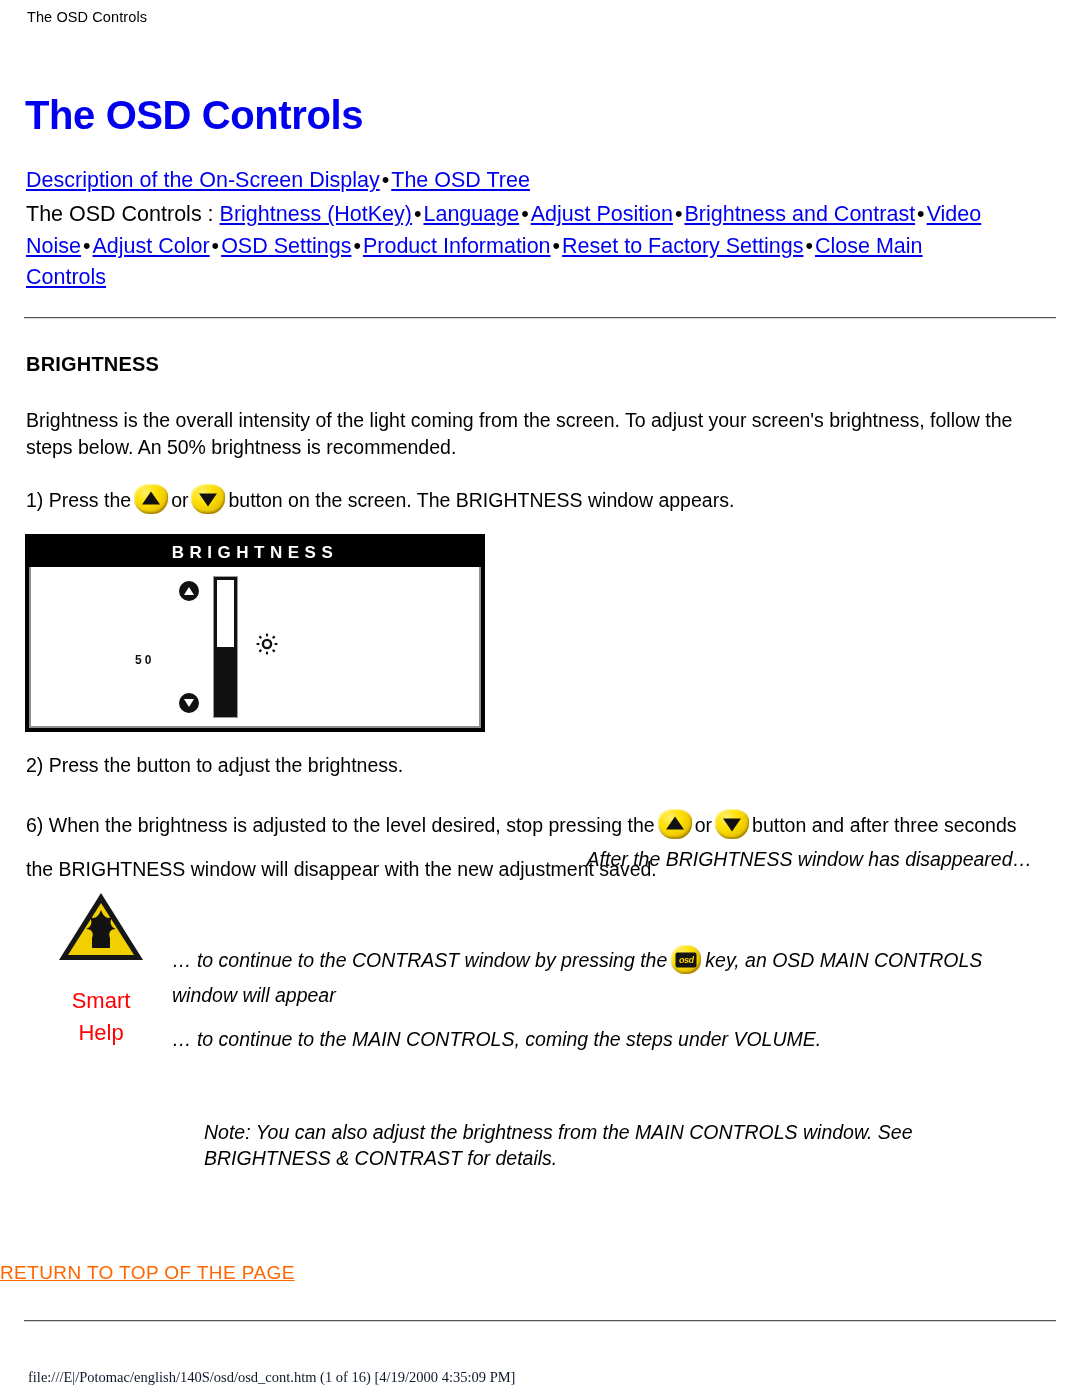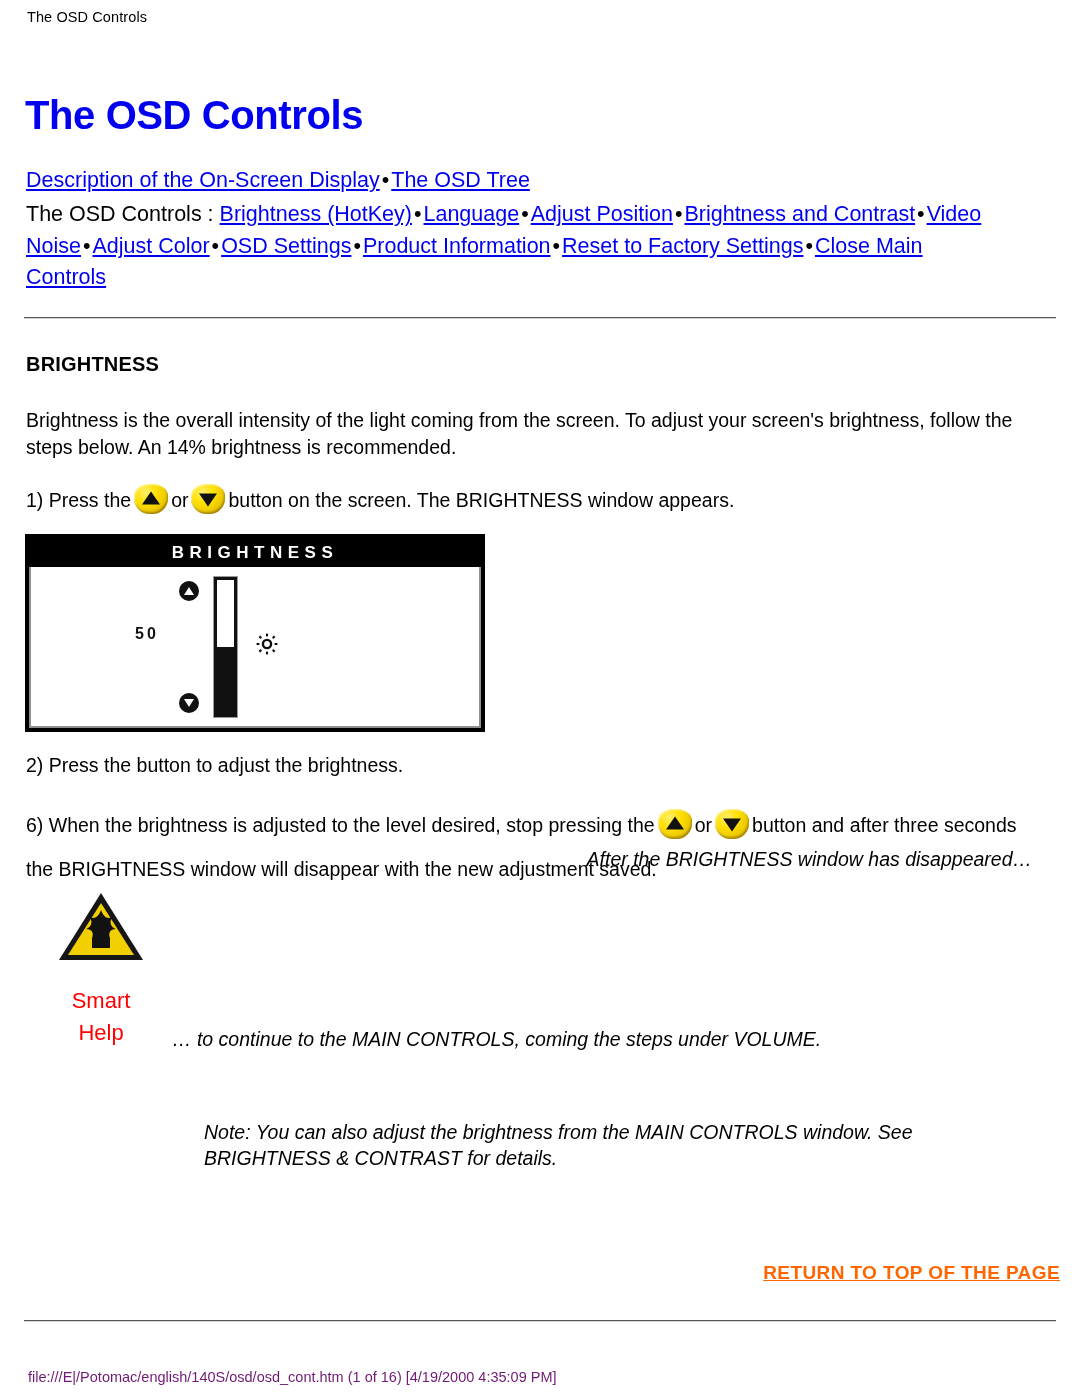--- a/index.html
+++ b/index.html
@@ -217,22 +217,22 @@
   }
   .osd-arrow.down { top: 126px; }
   .osd-arrow.down .in {
     border-left: 5px solid transparent;
     border-right: 5px solid transparent;
     border-top: 8px solid #ffffff;
   }
   .osd-value {
     position: absolute;
     left: 104px;
-    top: 58px;
-    font-size: 16px;
+    top: 86px;
+    font-size: 12px;
     font-weight: bold;
     letter-spacing: 3px;
     color: #111;
   }
   .osd-slider {
     position: absolute;
     left: 183px;
     top: 10px;
     width: 23px;
     height: 140px;
@@ -286,37 +286,38 @@
   .help-para.p2 { top: 943px; line-height: 35px; width: 830px;}
   .help-para.p3 { top: 1026px; }
   .help-para.p4 { top: 1119px; width: 840px; line-height: 26px; margin-left: 32px; }
 
   
   .return-top {
     position: absolute;
     left: 0;
     top: 1262px;
     width: 1060px;
-    text-align: right;
+    text-align: left;
     font-size: 19px;
-    font-weight: bold;
+    font-weight: normal;
     letter-spacing: 0.4px;
   }
   .return-top a {
     color: #ff6600;
     text-decoration: underline;
   }
 
   
   .footer-path {
     position: absolute;
     left: 28px;
     top: 1369px;
     font-size: 14.5px;
-    color: #701a75;
+    color: #0f172a;
+    font-family: Liberation Serif, serif;
   }
 </style>
 </head>
 <body>
 
 <div class="page">
 
   <div class="breadcrumb">The OSD Controls</div>
 
   <h1 class="page-title">The OSD Controls</h1>
@@ -325,21 +326,21 @@
     <a class="xlink" href="#">Description of the On-Screen Display</a><span class="sep">•</span><a class="xlink" href="#">The OSD Tree</a>
   </div>
 
   <div class="linkline row2"><span>The OSD Controls : </span><a class="xlink" href="#">Brightness (HotKey)</a><span class="sep">•</span><a class="xlink" href="#">Language</a><span class="sep">•</span><a class="xlink" href="#">Adjust Position</a><span class="sep">•</span><a class="xlink" href="#">Brightness and Contrast</a><span class="sep">•</span><a class="xlink" href="#">Video Noise</a><span class="sep">•</span><a class="xlink" href="#">Adjust Color</a><span class="sep">•</span><a class="xlink" href="#">OSD Settings</a><span class="sep">•</span><a class="xlink" href="#">Product Information</a><span class="sep">•</span><a class="xlink" href="#">Reset to Factory Settings</a><span class="sep">•</span><a class="xlink" href="#">Close Main Controls</a>
   </div>
 
   <div class="hr top"></div>
 
   <div class="section-heading">BRIGHTNESS</div>
 
-  <div class="para intro">Brightness is the overall intensity of the light coming from the screen. To adjust your screen's brightness, follow the steps below. An 14% brightness is recommended.</div>
+  <div class="para intro">Brightness is the overall intensity of the light coming from the screen. To adjust your screen's brightness, follow the steps below. An 50% brightness is recommended.</div>
 
   <div class="para step1"><span>1) Press the</span><span class="btn-yellow up"><span class="tri"></span></span><span>or</span><span class="btn-yellow down"><span class="tri"></span></span><span>button on the screen. The BRIGHTNESS window appears.</span>
   </div>
 
   <div class="osd-window">
     <div class="osd-titlebar">BRIGHTNESS</div>
     <div class="osd-body">
       <div class="osd-arrow up">
           <span class="in"></span>
         </div>
@@ -387,20 +388,22 @@
                C53 33 49 32 46 24 Z" fill="#121212"></path>
     </svg>
   </div>
   <div class="smarthelp-label">
     <div>Smart</div>
     <div>Help</div>
   </div>
 
   <div class="help-para p1">After the BRIGHTNESS window has disappeared…</div>
 
+  <div class="help-para p2"><span>… to continue to the CONTRAST window by pressing the</span><span class="btn-osd"><span class="plate">osd</span></span><span>key, an OSD MAIN CONTROLS window will appear</span>
+  </div>
 
   <div class="help-para p3">… to continue to the MAIN CONTROLS, coming the steps under VOLUME.</div>
   <div class="help-para p4">Note: You can also adjust the brightness from the MAIN CONTROLS window. See BRIGHTNESS &amp; CONTRAST for details.</div>
 
   <div class="return-top">
     <a href="#">RETURN TO TOP OF THE PAGE</a>
   </div>
 
   <div class="hr bottom"></div>
 

